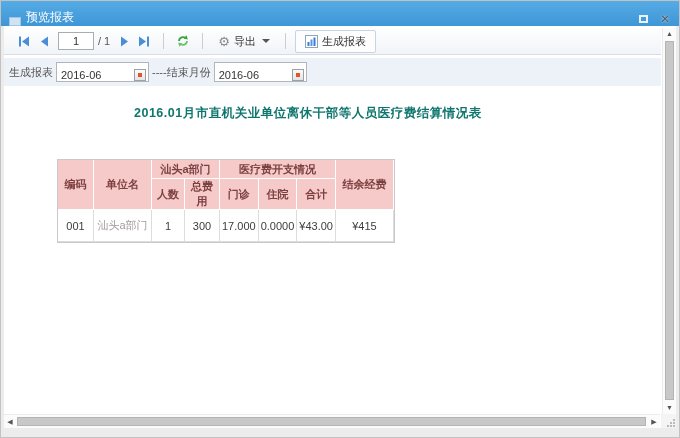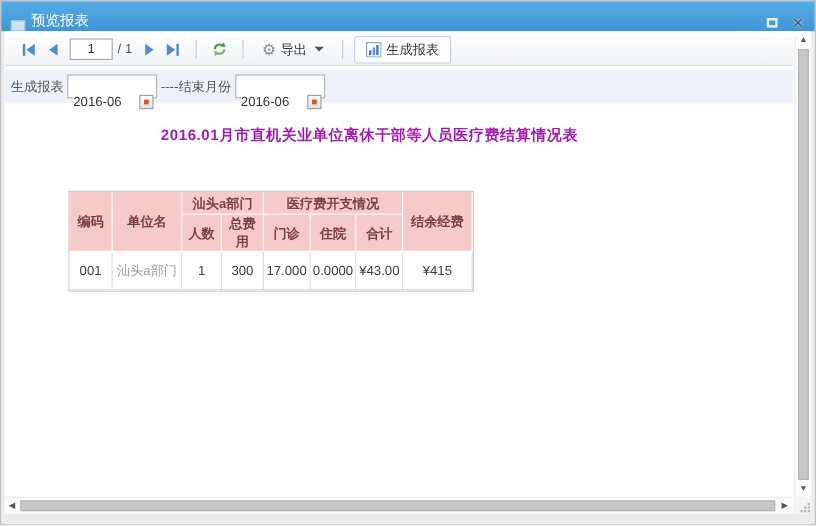--- a/index.html
+++ b/index.html
@@ -42,32 +42,32 @@
               color:#333; }
   .gear { color:#848a90; font-size:13px; line-height:13px; }
   .caret-down { width:0; height:0; border-left:4px solid transparent; border-right:4px solid transparent;
                 border-top:4px solid #555; margin-left:2px; }
   .btn-generate { border:1px solid #c9d4e2; border-radius:2px; padding:3px 9px; background:#fdfdfe; }
 
   
   .filterbar { position:absolute; top:30px; left:0; right:0; height:28px; background:#edf2f8;
                display:flex; align-items:center; padding-left:5px; }
   .filter-label { color:#555; white-space:nowrap; }
-  .date-box { display:flex; align-items:flex-start; width:75px; height:20px; background:#fff;
+  .date-box { display:flex; align-items:flex-end; width:93px; height:20px; background:#fff;
               border:1px solid #b2b6bb; margin:0 3px; padding:16px 2px 0 4px; }
   .date-box input { border:none; outline:none; width:100%; font-size:11px; color:#333;
                     font-family:inherit; }
   .cal-icon { width:12px; height:12px; flex:0 0 12px; border:1px solid #9ba1a7;
               background:linear-gradient(#fbfbfb,#e4e4e4); position:relative; cursor:pointer; }
   .cal-icon::after { content:""; position:absolute; left:3px; top:3px; width:4px; height:4px;
                      background:#e0552b; }
 
   
   .report-title { position:absolute; top:77px; left:130px; font-size:12.5px; font-weight:bold;
-                  color:#a21caf; letter-spacing:0.5px; }
+                  color:#0f766e; letter-spacing:0.5px; }
   .report-table { position:absolute; top:131px; left:53px; border-collapse:separate; border-spacing:0;
                   border:1px solid #c9c9c9; font-size:11px; }
   .report-table th { background:#f7caca; color:#7c4040; font-weight:bold;
                      border-right:1px solid #fff; border-bottom:1px solid #fff;
                      text-align:center; padding:0 2px; }
   .report-table tr.h1 th { height:19px; }
   .report-table tr.h2 th { height:18px; }
   .report-table td { height:32px; text-align:center; color:#3d3d3d;
                      border-right:1px solid #dcdcdc; border-bottom:1px solid #dcdcdc;
                      background:#fff; padding:0 2px; }

